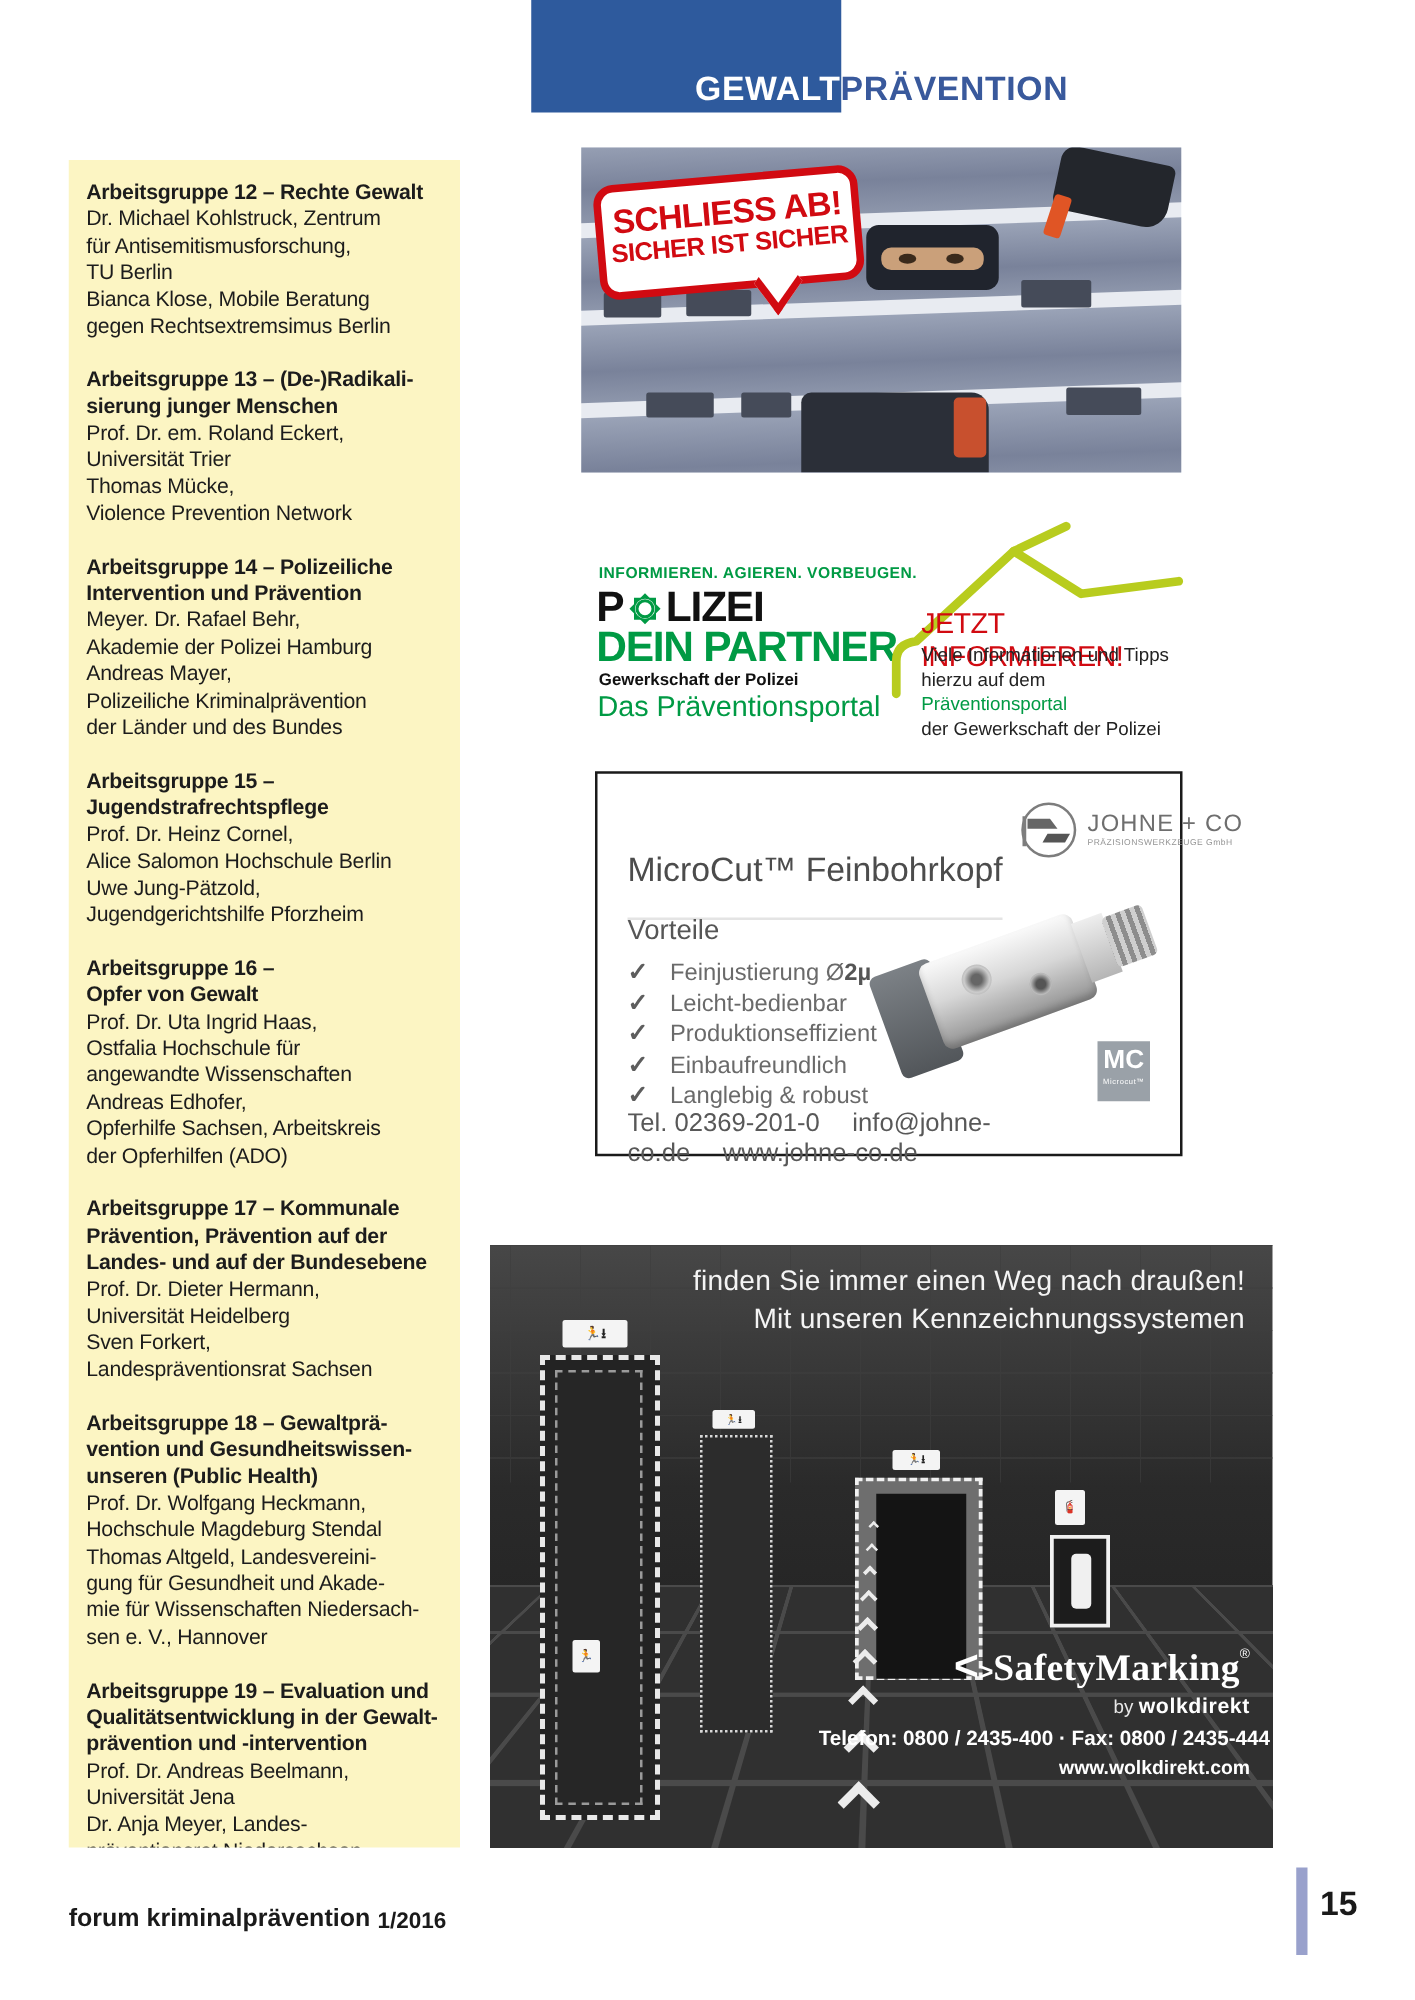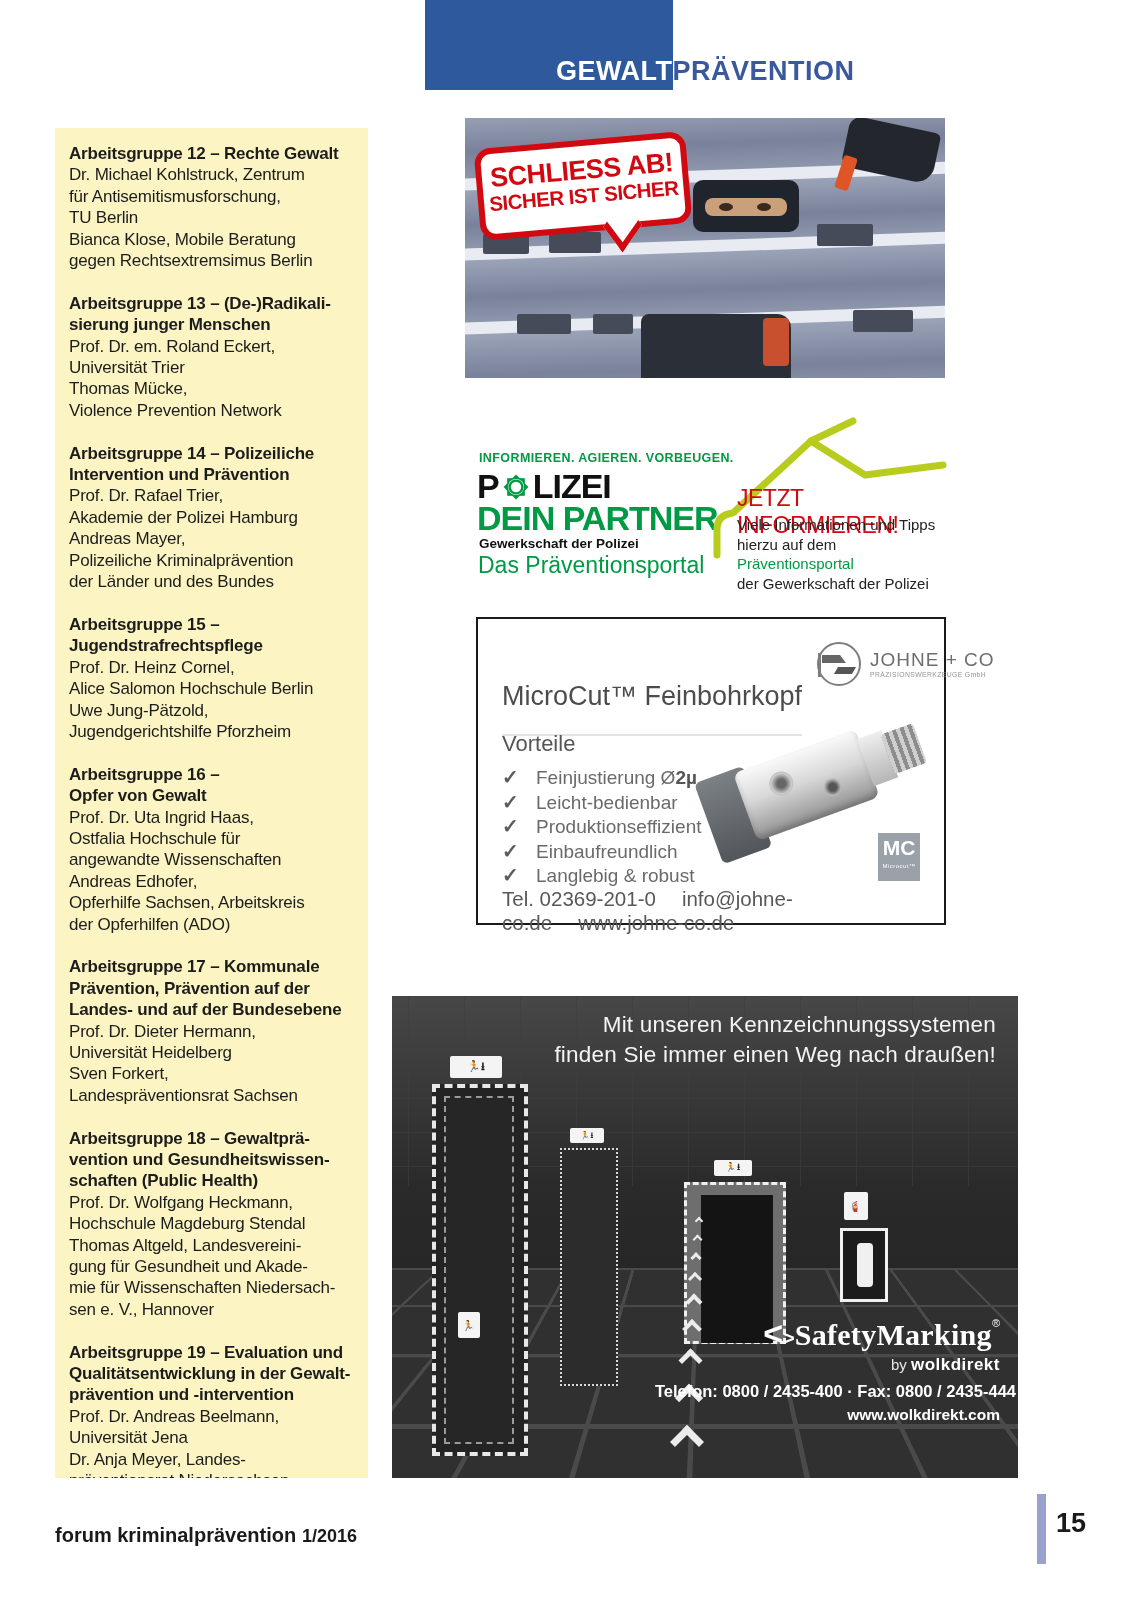--- a/index.html
+++ b/index.html
@@ -137,21 +137,21 @@
     <div class="wg-gap"></div>
     <div class="wg-line t">Arbeitsgruppe 13 – (De-)Radikali-</div>
     <div class="wg-line t">sierung junger Menschen</div>
     <div class="wg-line">Prof. Dr. em. Roland Eckert,</div>
     <div class="wg-line">Universität Trier</div>
     <div class="wg-line">Thomas Mücke,</div>
     <div class="wg-line">Violence Prevention Network</div>
     <div class="wg-gap"></div>
     <div class="wg-line t">Arbeitsgruppe 14 – Polizeiliche</div>
     <div class="wg-line t">Intervention und Prävention</div>
-    <div class="wg-line">Prof. Dr. Rafael Trier,</div>
+    <div class="wg-line">Meyer. Dr. Rafael Behr,</div>
     <div class="wg-line">Akademie der Polizei Hamburg</div>
     <div class="wg-line">Andreas Mayer,</div>
     <div class="wg-line">Polizeiliche Kriminalprävention</div>
     <div class="wg-line">der Länder und des Bundes</div>
     <div class="wg-gap"></div>
     <div class="wg-line t">Arbeitsgruppe 15 –</div>
     <div class="wg-line t">Jugendstrafrechtspflege</div>
     <div class="wg-line">Prof. Dr. Heinz Cornel,</div>
     <div class="wg-line">Alice Salomon Hochschule Berlin</div>
     <div class="wg-line">Uwe Jung-Pätzold,</div>
@@ -169,21 +169,21 @@
     <div class="wg-line t">Arbeitsgruppe 17 – Kommunale</div>
     <div class="wg-line t">Prävention, Prävention auf der</div>
     <div class="wg-line t">Landes- und auf der Bundesebene</div>
     <div class="wg-line">Prof. Dr. Dieter Hermann,</div>
     <div class="wg-line">Universität Heidelberg</div>
     <div class="wg-line">Sven Forkert,</div>
     <div class="wg-line">Landespräventionsrat Sachsen</div>
     <div class="wg-gap"></div>
     <div class="wg-line t">Arbeitsgruppe 18 – Gewaltprä-</div>
     <div class="wg-line t">vention und Gesundheitswissen-</div>
-    <div class="wg-line t">schaften (Public Health)</div>
+    <div class="wg-line t">unseren (Public Health)</div>
     <div class="wg-line">Prof. Dr. Wolfgang Heckmann,</div>
     <div class="wg-line">Hochschule Magdeburg Stendal</div>
     <div class="wg-line">Thomas Altgeld, Landesvereini-</div>
     <div class="wg-line">gung für Gesundheit und Akade-</div>
     <div class="wg-line">mie für Wissenschaften Niedersach-</div>
     <div class="wg-line">sen e. V., Hannover</div>
     <div class="wg-gap"></div>
     <div class="wg-line t">Arbeitsgruppe 19 – Evaluation und</div>
     <div class="wg-line t">Qualitätsentwicklung in der Gewalt-</div>
     <div class="wg-line t">prävention und -intervention</div>
@@ -298,22 +298,22 @@
   </div>
   <div class="mc-contact">
     <span>Tel. 02369-201-0</span><span>info@johne-co.de</span><span>www.johne-co.de</span>
   </div>
 </div>
 
 <div class="sf-ad">
   <div class="sf-ceil"></div>
   <div class="sf-floor"></div>
   <div class="sf-head">
+    <div>finden Sie immer einen Weg nach draußen!</div>
     <div>Mit unseren Kennzeichnungssystemen</div>
-    <div>finden Sie immer einen Weg nach draußen!</div>
   </div>
   <div class="sign" style="left:58px;top:60px;width:52px;height:22px;font-size:11px;">🏃⭳</div>
   <div class="door-l">
       <div class="inner"></div>
     </div>
   <div class="sign" style="left:66px;top:316px;width:22px;height:26px;font-size:10px;">🏃</div>
   <div class="sign" style="left:178px;top:132px;width:34px;height:15px;font-size:8px;">🏃⭳</div>
   <div class="door-m"></div>
   <div class="sign" style="left:322px;top:164px;width:38px;height:16px;font-size:9px;">🏃⭳</div>
   <div class="door-e-frame">

